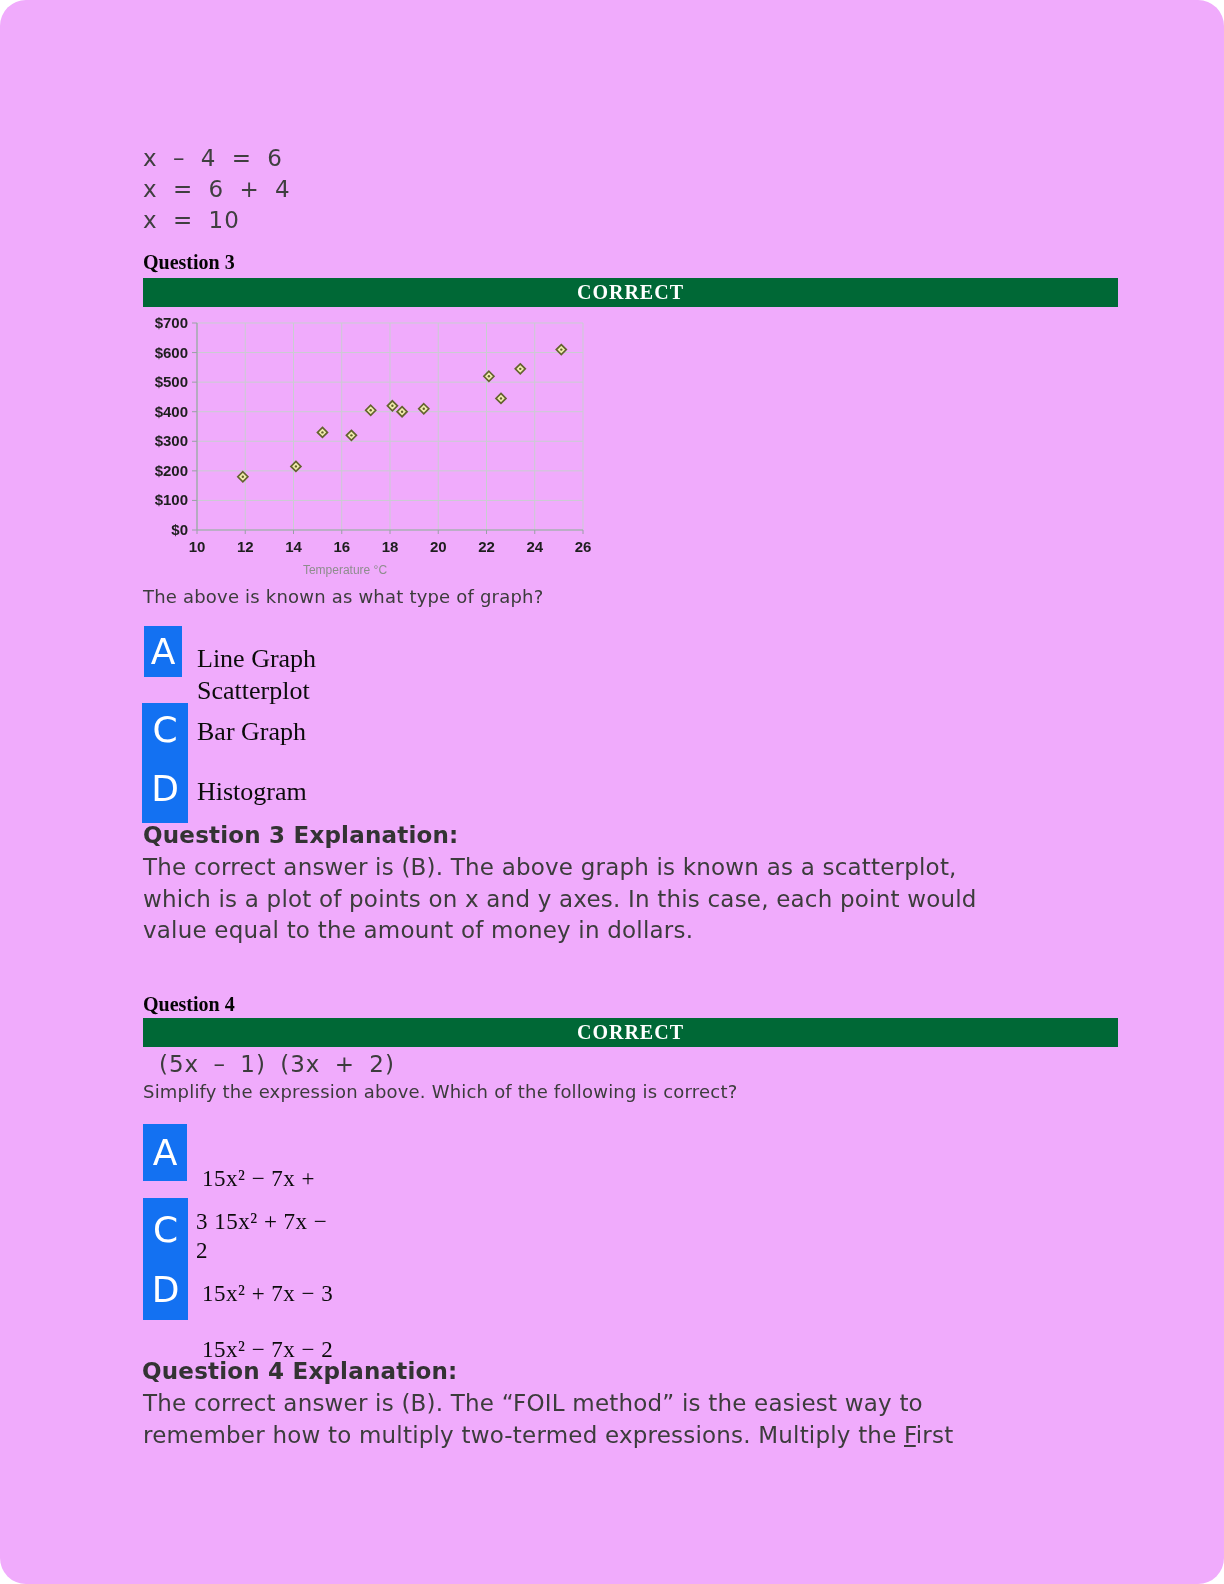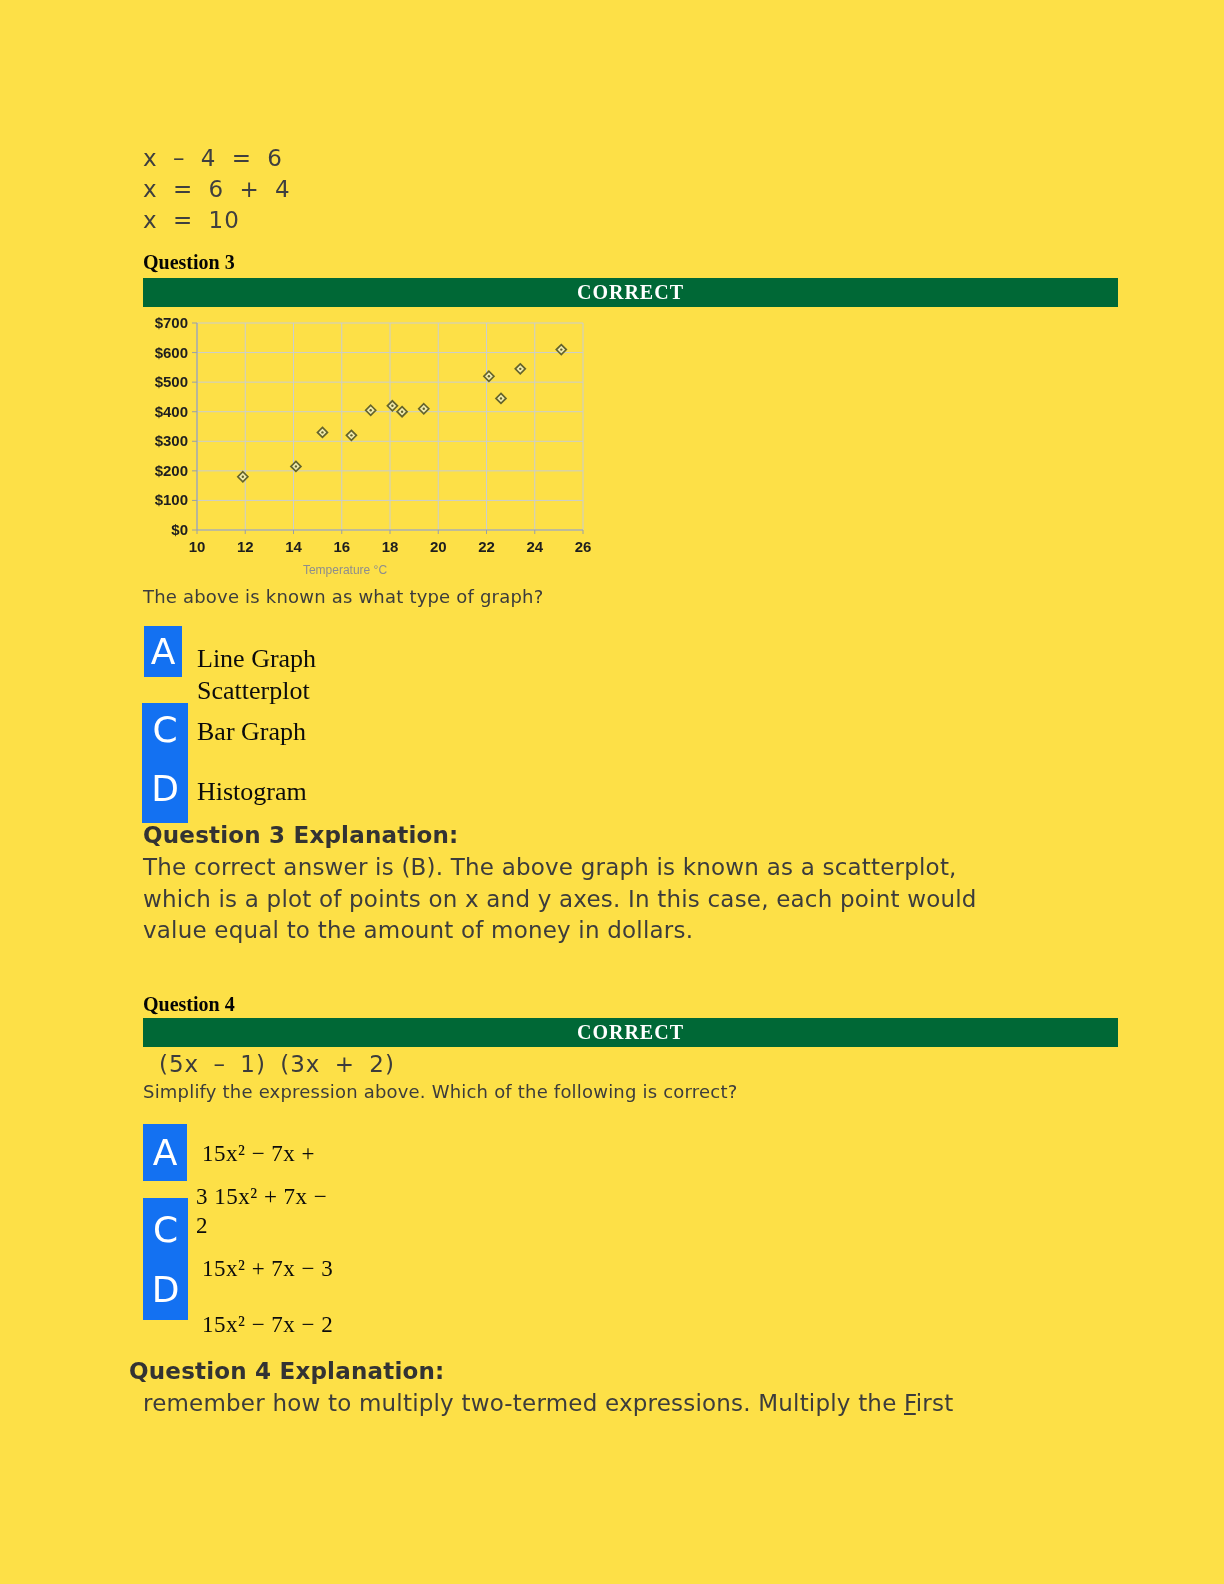--- a/index.html
+++ b/index.html
@@ -1,36 +1,36 @@
 <!DOCTYPE html>
 <html><head>
 <meta charset="utf-8">
 <style>
   html,body{margin:0;padding:0;background:#ffffff;}
-  .page{position:relative;width:1224px;height:1584px;background:#fde047;overflow:hidden;
-        font-family:"DejaVu Sans",sans-serif;}
+  .page{position:relative;width:1224px;height:1584px;background:#f0abfc;overflow:hidden;
+        font-family:"DejaVu Sans",sans-serif;border-radius:26px;}
   .abs{position:absolute;}
   
   .hand{font-family:"DejaVu Sans",sans-serif;color:var(--body-text);}
   .work{font-size:23px;line-height:31px;word-spacing:7px;letter-spacing:1px;color:#3f3f3f;}
   .qhead{font-family:"Liberation Serif","DejaVu Serif",serif;font-weight:bold;
          font-size:20px;color:#050505;}
   .statusbar{width:975px;height:29px;background:var(--green);display:flex;
              align-items:center;justify-content:center;}
   .statusbar span{font-family:"Liberation Serif","DejaVu Serif",serif;font-weight:bold;
                   font-size:20px;color:#ffffff;letter-spacing:1px;}
   .question{font-size:18px;letter-spacing:.2px;color:#3c3c3c;}
   .badge{background:var(--blue);display:flex;align-items:center;justify-content:center;}
   .badge span{color:#fff;font-family:"DejaVu Sans",sans-serif;font-size:36px;line-height:1;}
   .cdstrip{background:var(--blue);}
   .cdstrip .letter{position:absolute;left:0;width:100%;text-align:center;color:#fff;
                    font-size:36px;line-height:1;}
   .seriflbl{font-family:"Liberation Serif","DejaVu Serif",serif;font-size:26px;color:#0c0c0c;}
   .mathline{font-family:"Liberation Serif","DejaVu Serif",serif;font-size:23px;color:#0c0c0c;
-            letter-spacing:.5px;}
+            letter-spacing:.5px;margin-top:25px;}
   .expl-title{font-size:23px;font-weight:bold;color:#333;letter-spacing:.2px;}
   .expl-body{font-size:23px;line-height:31.5px;letter-spacing:.2px;color:#3c3c3c;width:960px;}
   .uline{text-decoration:underline;}
   .expr{font-size:23px;word-spacing:6px;letter-spacing:1px;color:#3c3c3c;}
   #chart-svg text{font-family:"Liberation Sans","DejaVu Sans",sans-serif;}
 </style>
 </head>
 <body>
 
 <div class="page" style="--green: #006836; --blue: #1371f2; --body-text: #3c3c3c;">
@@ -166,18 +166,19 @@
   <div class="abs mathline" style="left:196px;top:1184px;">3 15x² + 7x −</div>
 
   <div class="abs cdstrip" style="left:143px;top:1198px;width:45px;height:122px;">
     <div class="letter" style="top:14px;">C</div>
     <div class="letter" style="top:74px;">D</div>
   </div>
   <div class="abs mathline" style="left:196px;top:1213px;">2</div>
   <div class="abs mathline" style="left:202px;top:1256px;">15x² + 7x − 3</div>
   <div class="abs mathline" style="left:202px;top:1312px;">15x² − 7x − 2</div>
 
-  <div class="abs hand expl-title" style="left:129px;top:1358px;">Question 4 Explanation:</div>
+  <div class="abs hand expl-title" style="left:142px;top:1358px;">Question 4 Explanation:</div>
   <div class="abs hand expl-body" style="left:143px;top:1388px;">
+    <div>The correct answer is (B). The “FOIL method” is the easiest way to</div>
     <div><span>remember how to multiply two-termed expressions. Multiply the </span><span class="uline">F</span><span>irst</span></div>
   </div>
 
 </div>
 
 </body></html>

